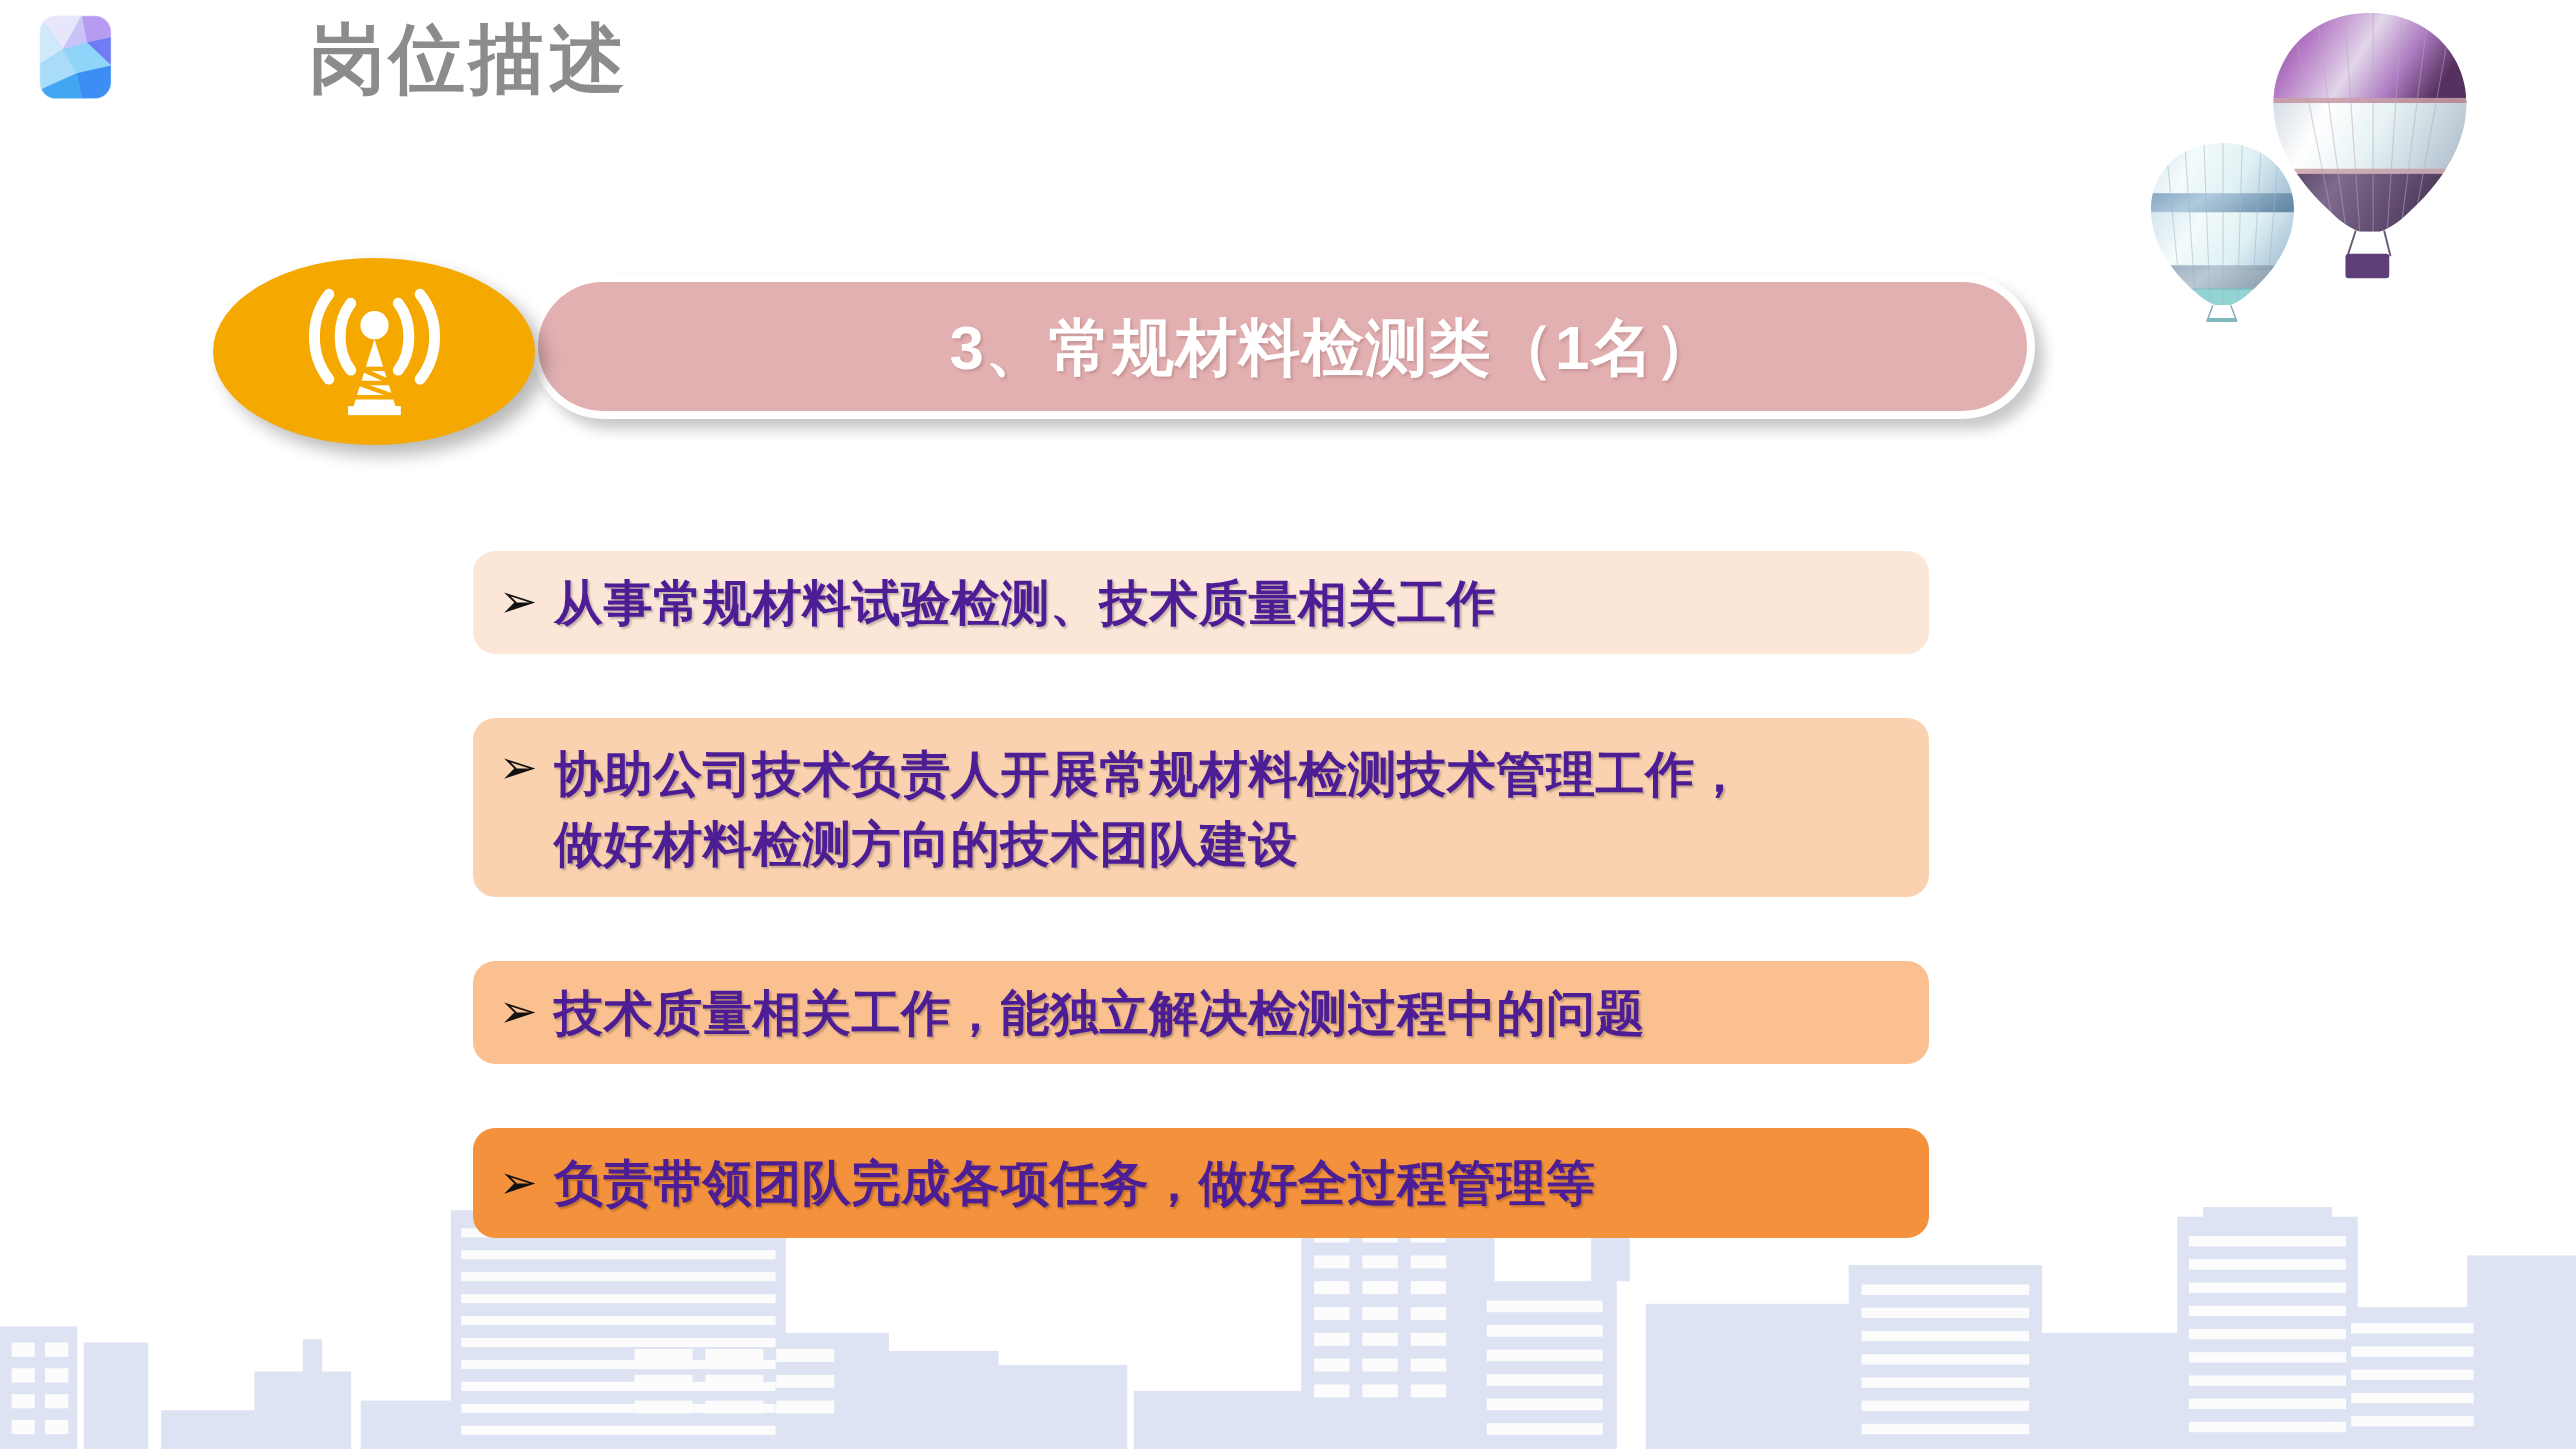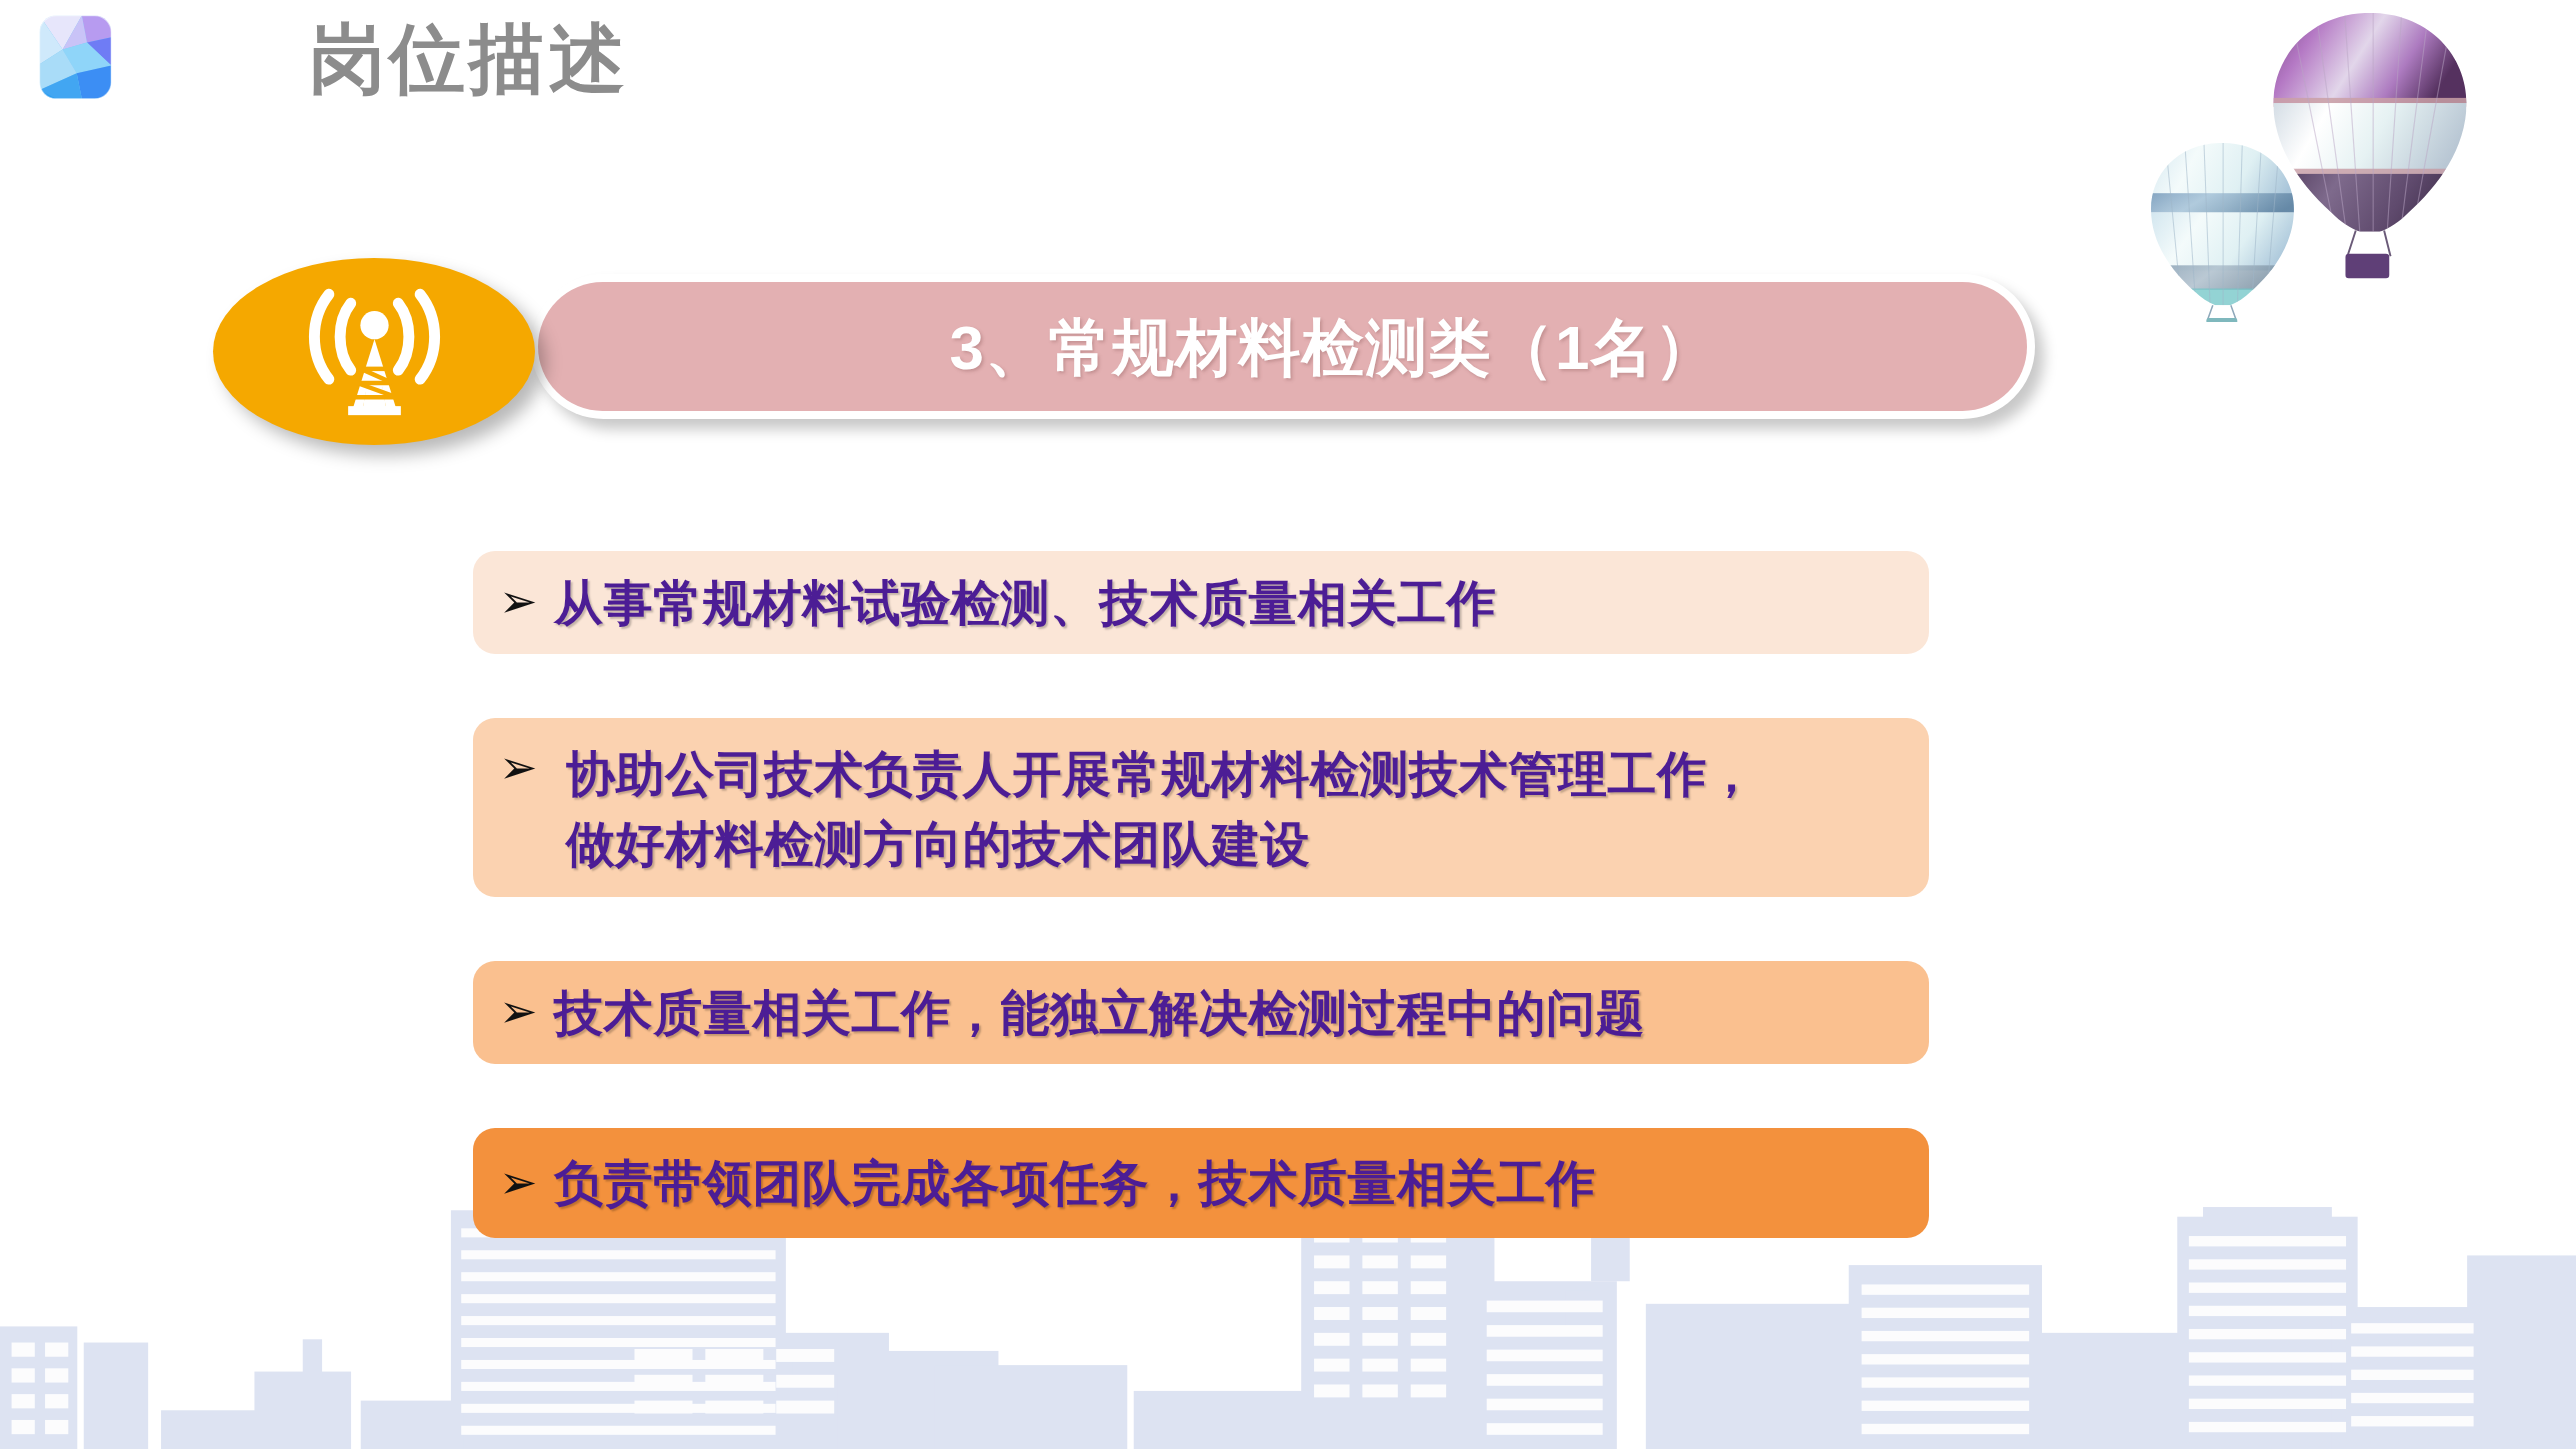--- a/index.html
+++ b/index.html
@@ -159,21 +159,21 @@
     color: #4c1d95;
     letter-spacing: 0.6px;
     line-height: 70px;
     text-shadow: 1.9px 1.9px 1.9px rgba(0,0,0,0.22);
   }
   #row-0 { height: 103px; margin-bottom: 64px; }
   #row-1 { height: 179px; margin-bottom: 64px; }
   #row-2 { height: 103px; margin-bottom: 64px; }
   #row-3 { height: 110px; }
   #row-1 .row-bullet { align-self: flex-start; margin-top: 26px; }
-  #row-1 .row-text { padding-top: 3.9px; margin-left: 12px; }
+  #row-1 .row-text { padding-top: 3.9px; }
 </style>
 </head>
 <body>
 
 <svg id="skyline" viewBox="0 0 3999 420" preserveAspectRatio="none">
   <g fill="#dde3f2">
 
     <rect x="0" y="230" width="120" height="190"></rect>
     <rect x="130" y="255" width="100" height="165"></rect>
     <rect x="395" y="300" width="150" height="120"></rect>
@@ -460,17 +460,17 @@
     </span>
   </div>
 
   <div class="row" id="row-2" style="background: rgb(250, 192, 143);">
     <span class="row-bullet">➢</span>
     <span class="row-text">技术质量相关工作，能独立解决检测过程中的问题</span>
   </div>
 
   <div class="row" id="row-3" style="background: rgb(243, 145, 61);">
     <span class="row-bullet">➢</span>
-    <span class="row-text">负责带领团队完成各项任务，技术质量相关工作</span>
+    <span class="row-text">负责带领团队完成各项任务，做好全过程管理等</span>
   </div>
 
 </div>
 
 
 </body></html>

